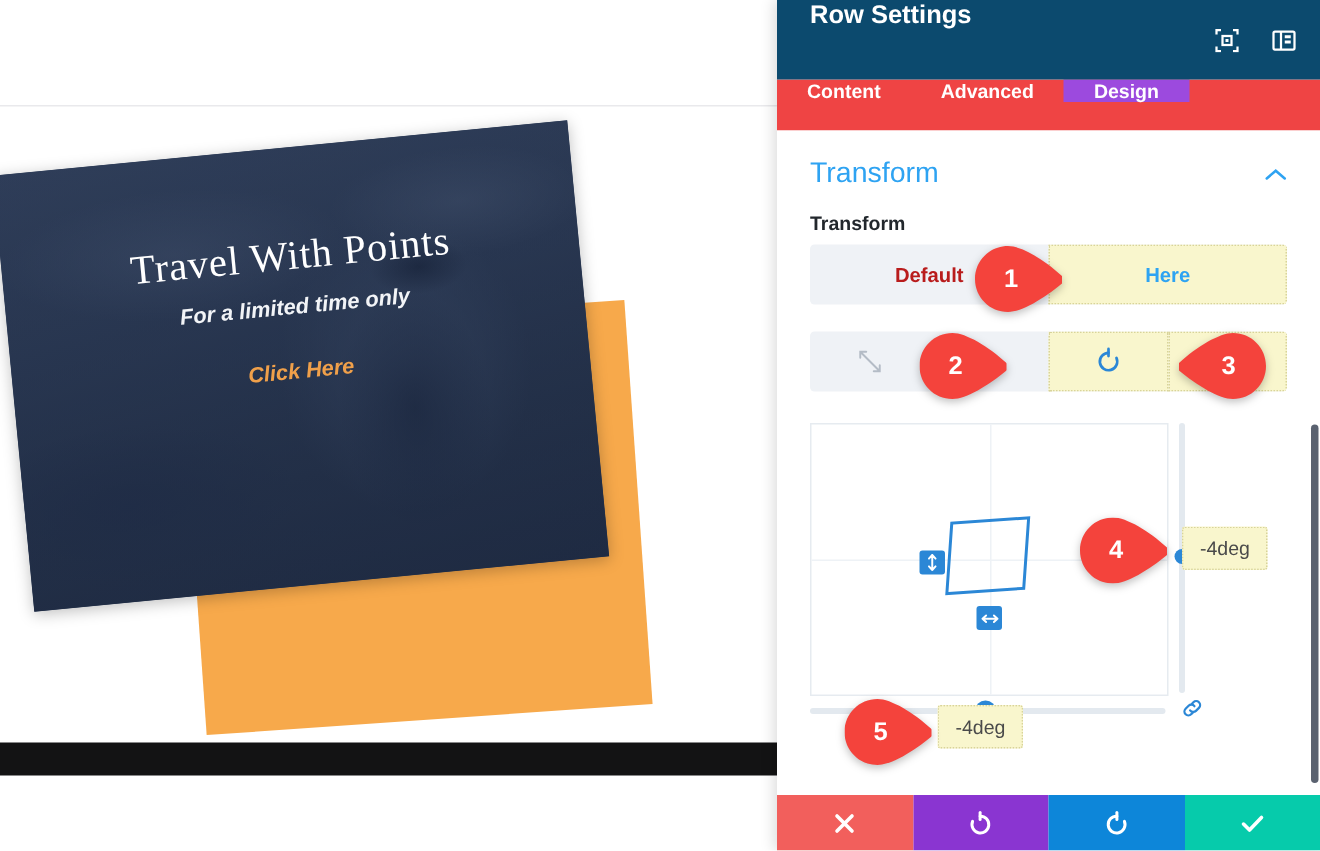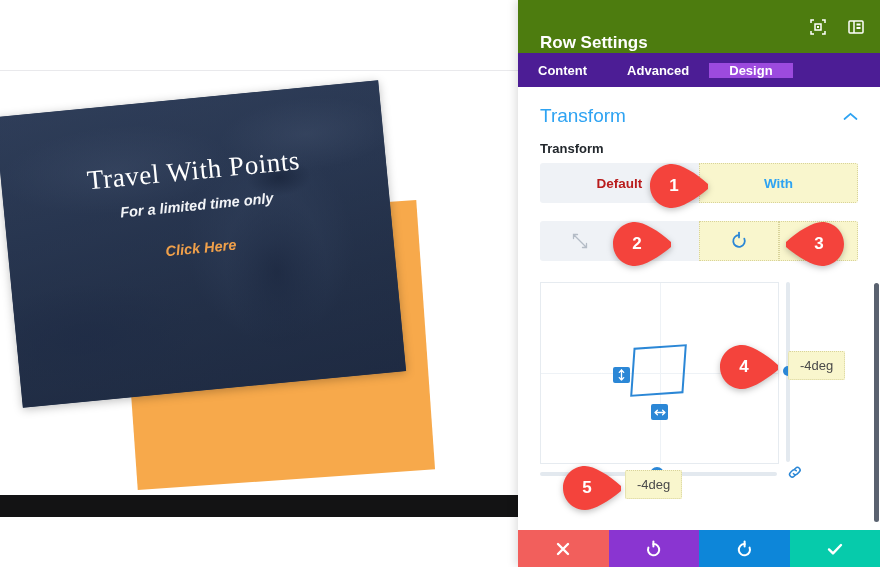--- a/index.html
+++ b/index.html
@@ -83,34 +83,34 @@
     background:#131314;
   }
 
   
   #settings-panel{
     position:absolute;left:518px;top:0;width:362px;height:567px;
     background:#ffffff;
     box-shadow:-2px 0 9px rgba(0,0,0,.14);
   }
   .panel-header{
-    position:relative;height:53px;background:#4d7c0f;
-    display:flex;align-items:flex-end;
+    position:relative;height:53px;background:#0c4a6e;
+    display:flex;align-items:flex-start;
   }
   .panel-title{
     margin-left:22px;color:#fff;font-size:17px;font-weight:700;
   }
   .header-icons{
     position:absolute;right:16px;top:0;height:53px;
     display:flex;align-items:center;gap:22px;
   }
   .hdr-ico{width:16px;height:16px;cursor:pointer;display:block;}
 
   .panel-tabs{
-    height:34px;background:#4c1d95;display:flex;align-items:center;
+    height:34px;background:#ef4444;display:flex;align-items:flex-start;
   }
   .tab{
     display:flex;align-items:center;justify-content:center;
     padding:0 20px;color:#ffffff;font-size:13px;font-weight:700;
     cursor:pointer;
   }
   .tab.active{background:#9c4ade;}
 
   .panel-body{
     position:absolute;left:0;top:87px;right:0;bottom:37px;
@@ -300,21 +300,21 @@
       <div class="section-title">Transform</div>
       <svg class="chev" viewBox="0 0 15 9">
         <path d="M1.5 7L7.5 1.8L13.5 7" fill="none" stroke="#2ea3f2" stroke-width="1.7" stroke-linecap="round"></path>
       </svg>
     </div>
 
     <div class="field-label">Transform</div>
 
     <div class="seg-wrap">
       <div class="seg inactive">Default</div>
-      <div class="seg active-hl">With</div>
+      <div class="seg active-hl">Here</div>
     </div>
 
     <div class="icon-row">
       <div class="icon-btn">
         <svg width="18" height="18" viewBox="0 0 18 18">
           <path d="M2.5 6.5V2.5H6.5M15.5 11.5V15.5H11.5M3 3L15 15" fill="none" stroke="#b4bcc6" stroke-width="1.3" stroke-linecap="round"></path>
         </svg>
       </div>
       <div class="icon-btn">
         <svg width="18" height="18" viewBox="0 0 18 18">

